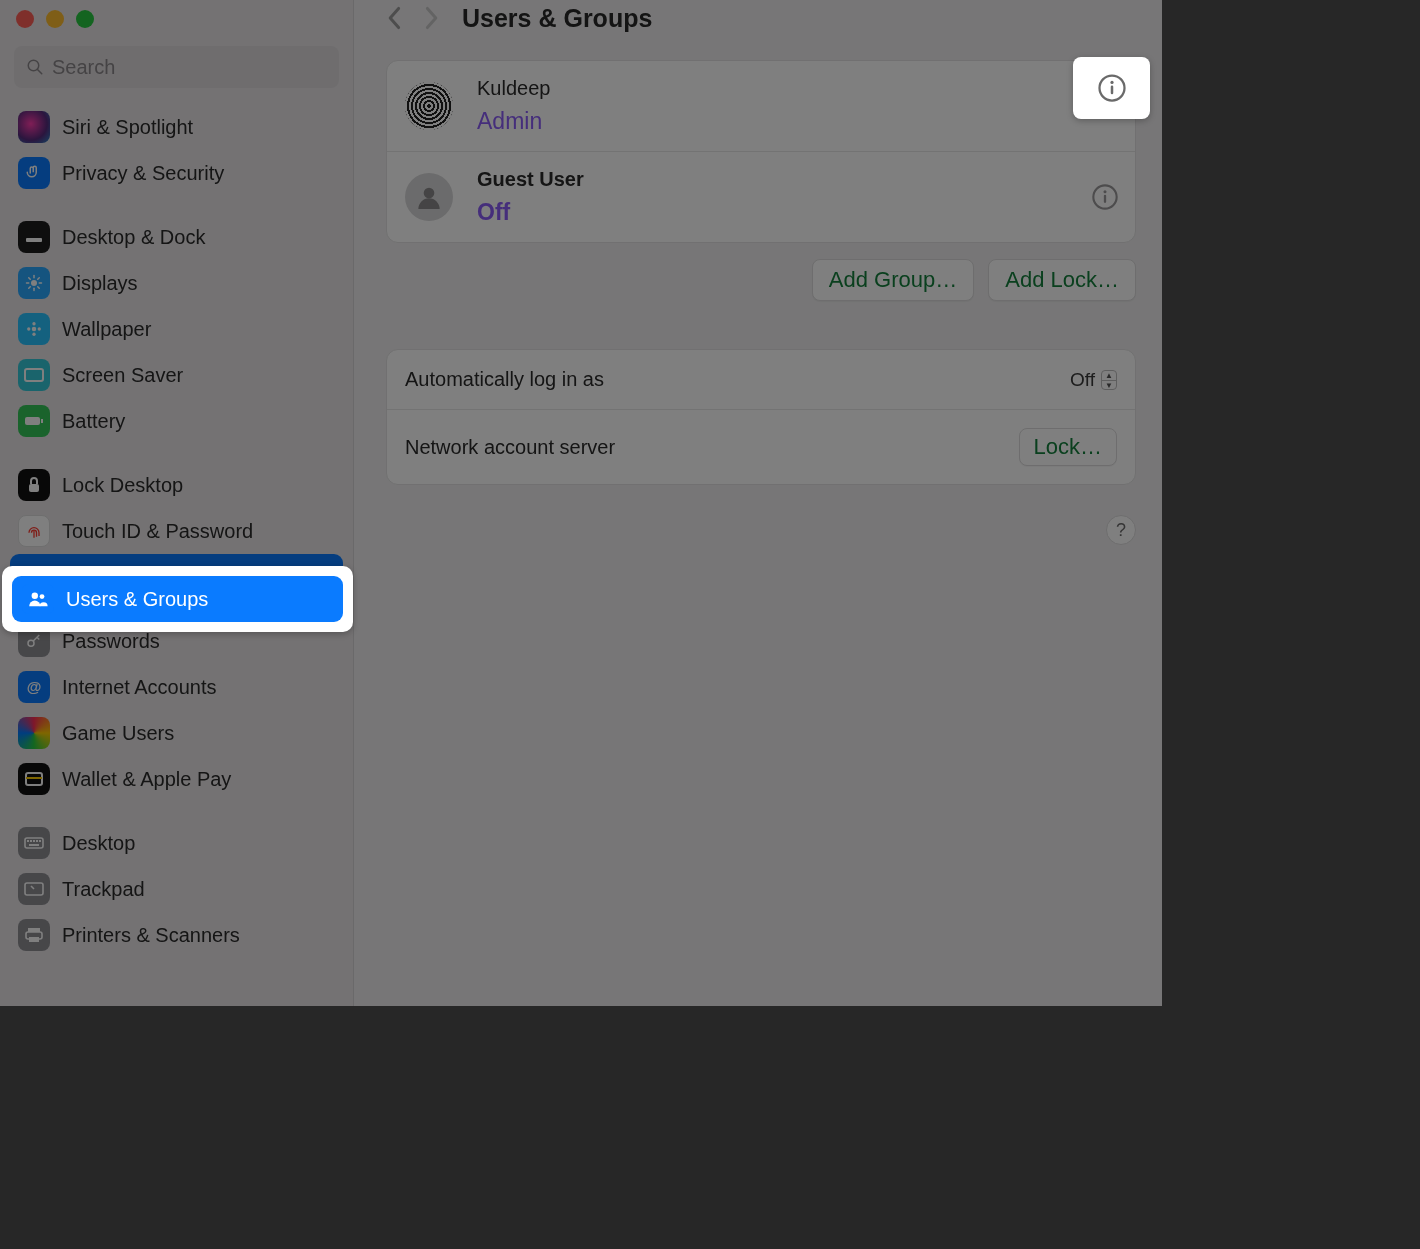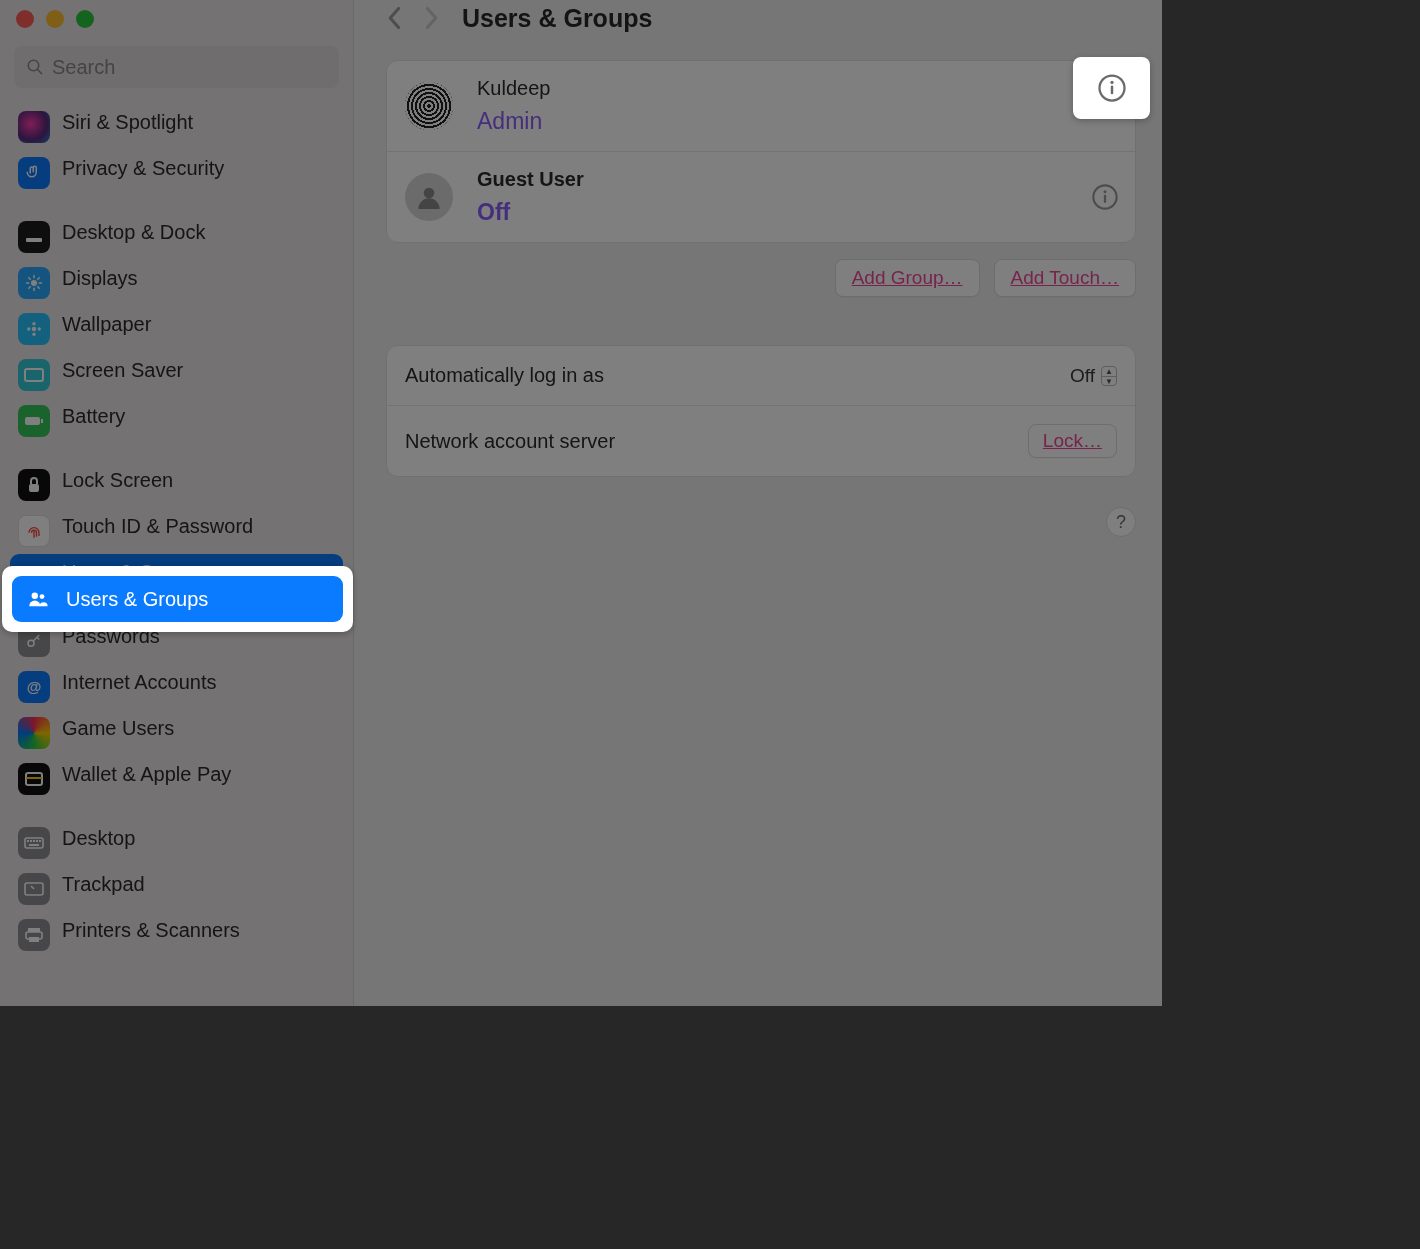--- a/index.html
+++ b/index.html
@@ -83,21 +83,21 @@
     background:#dedbdd;
     border-radius:8px;
     display:flex; align-items:center; gap:8px;
     padding:0 12px;
     color:#8b878a; font-size:20px;
   }
 
   .side-list { overflow:hidden; }
   .side-group { padding: 2px 0 16px 0; }
   .side-item {
-    display:flex; gap:12px;
+    display:flex; align-items:center; gap:12px;
     padding: 7px 18px;
     font-size:20px; color:#2b2b2b;
   }
   .side-item.selected {
     margin:0 10px; border-radius:9px;
     background:#0a7bff; color:#fff;
     padding:7px 8px;
   }
   .icon-box {
     width:32px; height:32px; border-radius:8px;
@@ -160,23 +160,22 @@
     position:absolute; right:16px; top:50%; transform:translateY(-50%);
     color:#9a999a;
   }
 
   .btn-row {
     display:flex; gap:14px; justify-content:flex-end;
     margin-top: 16px;
   }
   .btn {
     background:#fff; border:1px solid #dcdbdc; border-radius:8px;
-    padding:7px 16px; font-size:19px; color:#ec4899;
+    padding:7px 16px; font-size:22px; color:#15803d;
     box-shadow: 0 1px 1px rgba(0,0,0,.04);
-    text-decoration: underline;
   }
 
   .settings-card { margin-top: 48px; }
   .setting-row {
     display:flex; align-items:center; justify-content:space-between;
     padding: 18px 18px;
     border-bottom:1px solid #e7e6e7;
     font-size:20px; color:#2b2b2b;
   }
   .setting-row:last-child { border-bottom:none; }
@@ -299,21 +298,21 @@
           </div>
       </div>
       <div class="side-group">
         <div class="side-item">
             <span class="icon-box ic-lock">
               <svg width="14" height="16" viewBox="0 0 14 16">
                 <rect x="2" y="7" width="10" height="8" rx="2" fill="#fff"></rect>
                 <path d="M4 7V4a3 3 0 016 0v3" fill="none" stroke="#fff" stroke-width="2"></path>
               </svg>
             </span>
-            <span>Lock Screen</span>
+            <span>Lock Desktop</span>
           </div>
         <div class="side-item">
             <span class="icon-box ic-touch">
               <svg width="20" height="20" viewBox="0 0 24 24">
                 <g fill="none" stroke="#ff3b30" stroke-width="1.6">
                   <path d="M6 14a6 6 0 1112 0v4"></path>
                   <path d="M9 14a3 3 0 116 0v5"></path>
                   <path d="M12 12v8"></path>
                 </g>
               </svg>
@@ -452,21 +451,21 @@
               <circle cx="12" cy="12" r="10" fill="none" stroke="#9a999a" stroke-width="1.8"></circle>
               <circle cx="12" cy="7.5" r="1.3" fill="#9a999a"></circle>
               <rect x="11" y="10" width="2" height="7" rx="1" fill="#9a999a"></rect>
             </svg>
         </span>
       </div>
     </section>
 
     <div class="btn-row">
       <button class="btn">Add Group…</button>
-      <button class="btn">Add Touch…</button>
+      <button class="btn">Add Lock…</button>
     </div>
 
     <section class="card settings-card">
       <div class="setting-row">
         <span>Automatically log in as</span>
         <span class="pop">
           <span>Off</span>
           <span class="stepper">
               <div>▲</div>
               <div>▼</div>

